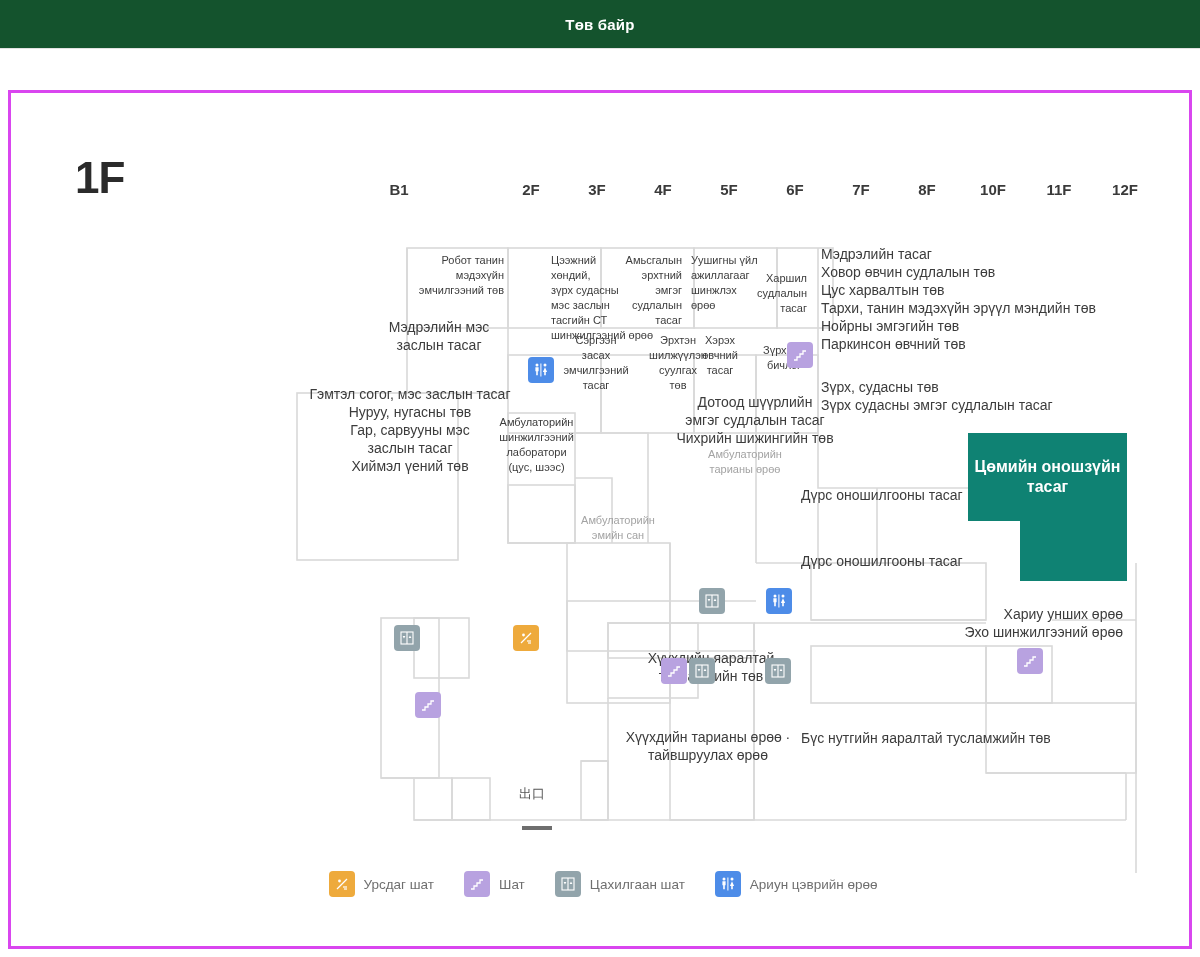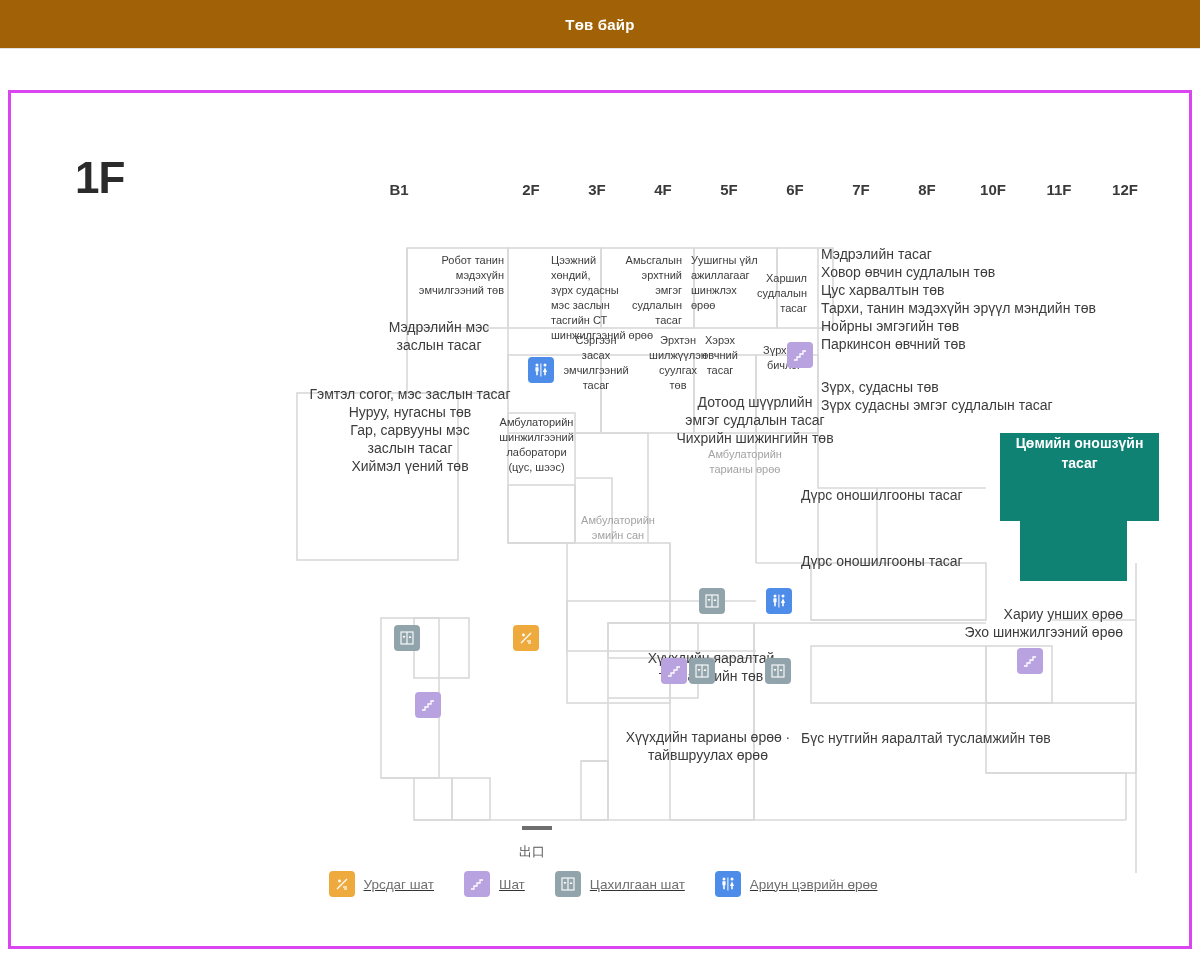--- a/index.html
+++ b/index.html
@@ -11,21 +11,21 @@
     color: #333333;
     overflow: hidden;
   }
 
   
   .tabbar { display: flex; width: 1200px; height: 49px; border-bottom: 1px solid #e2e2e2; }
   .tab {
     flex: 1 1 0; display: flex; align-items: center; justify-content: center;
     font-size: 15px; letter-spacing: .2px; cursor: pointer; user-select: none;
   }
-  .tab.active { background: #a16207; color: #ffffff; font-weight: 700; }
+  .tab.active { background: #14532d; color: #ffffff; font-weight: 700; }
   .tab.inactive { background: #ffffff; color: #4a4a4a; border-left: 1px solid #e2e2e2; }
 
   
   .panel {
     position: absolute; left: 8px; top: 90px;
     width: 1184px; height: 859px;
     border: 3px solid #d946ef; background: #fff;
   }
 
   
@@ -60,22 +60,22 @@
   }
   .lbl.c  { text-align: center; }
   .lbl.r  { text-align: right; }
   .lbl.l  { text-align: left; }
   .lbl.gray { color: #a3a3a3; }
   .lbl.big { font-size: 14px; line-height: 18px; }
 
   
   .hl {
     position: absolute; background: #0f8273; color: #fff;
-    font-size: 14px; font-weight: 700; line-height: 20px; text-align: center;
-    display: flex; align-items: flex-start; justify-content: center; margin-left: 32px;
+    font-size: 16px; font-weight: 700; line-height: 20px; text-align: center;
+    display: flex; align-items: center; justify-content: center;
   }
   .hl-notch { position: absolute; background: #0f8273; }
 
   
   .ico {
     position: absolute; width: 26px; height: 26px; border-radius: 4px;
     display: flex; align-items: center; justify-content: center;
   }
   .ico svg { display: block; }
   .ico.stairs    { background: #b8a2e0; }
@@ -86,21 +86,21 @@
   
   .exit {
     position: absolute; font-size: 13px; color: #555;
     font-family: "DejaVu Sans", sans-serif;
   }
   .exit-bar { position: absolute; background: #6e6e6e; height: 4px; }
 
   
   .legend {
     position: absolute; left: 0; top: 778px; width: 1184px;
-    display: flex; justify-content: center; align-items: flex-end; gap: 30px; text-decoration: underline;
+    display: flex; justify-content: center; align-items: flex-end; gap: 30px;
   }
   .legend-item { display: flex; align-items: center; gap: 9px; }
   .legend-item .ico { position: static; }
   .legend-item .txt { font-size: 13.5px; color: #6f6f6f; white-space: nowrap; }
 </style>
 </head>
 <body>
 
 <div class="tabbar">
   <div class="tab active">
@@ -395,21 +395,21 @@
           <path d="M2 13h3v-3h3V7h3V4h3" stroke="#fff" fill="none" stroke-width="1.3"></path>
         </svg>
     </div>
 
     <div class="ico stairs" style="left:1006px; top:555px;">
       <svg width="16" height="16" viewBox="0 0 16 16">
           <path d="M2 13h3v-3h3V7h3V4h3" stroke="#fff" fill="none" stroke-width="1.3"></path>
         </svg>
     </div>
 
-    <div class="exit" style="left:508px; top:750px;">出口</div>
+    <div class="exit" style="left:508px; top:692px;">出口</div>
     <div class="exit-bar" style="left:511px; top:733px; width:30px;"></div>
 
     <div class="legend">
 
       <div class="legend-item">
         <div class="ico escalator">
           <svg width="16" height="16" viewBox="0 0 16 16">
               <g stroke="#fff" fill="none" stroke-width="1.2">
             <path d="M3 13 L13 3"></path>
                 <path d="M9 11h4"></path>

